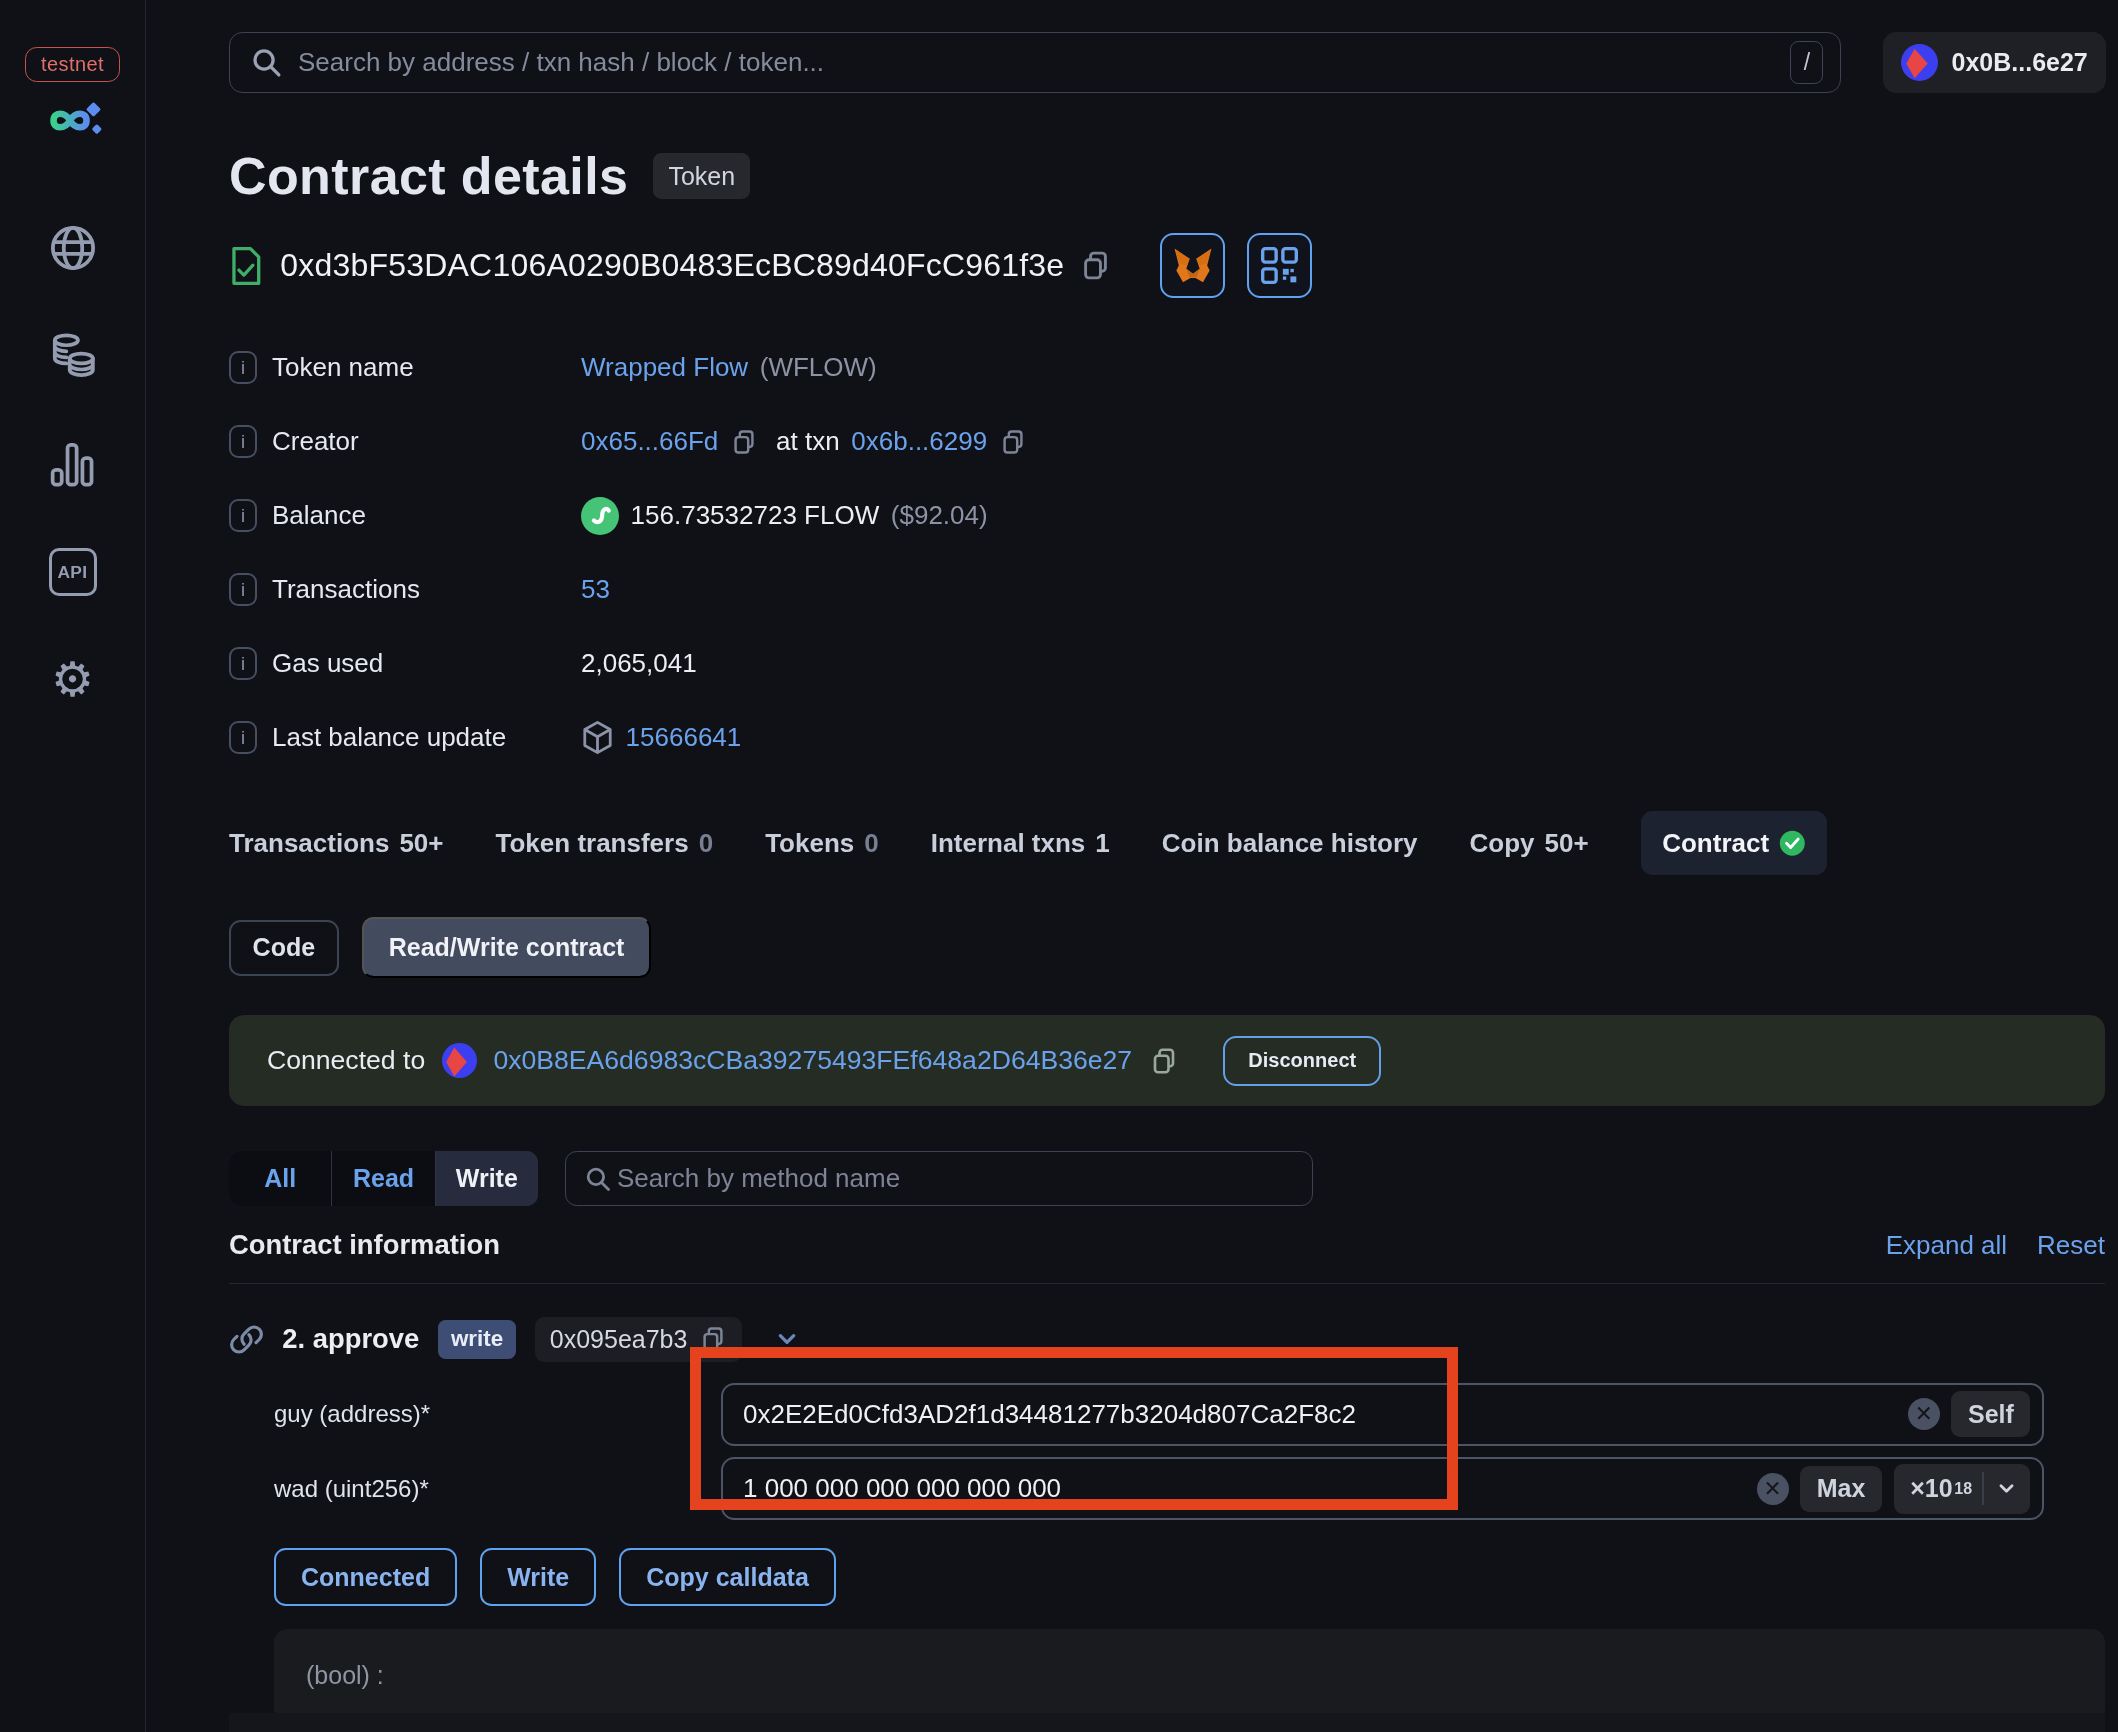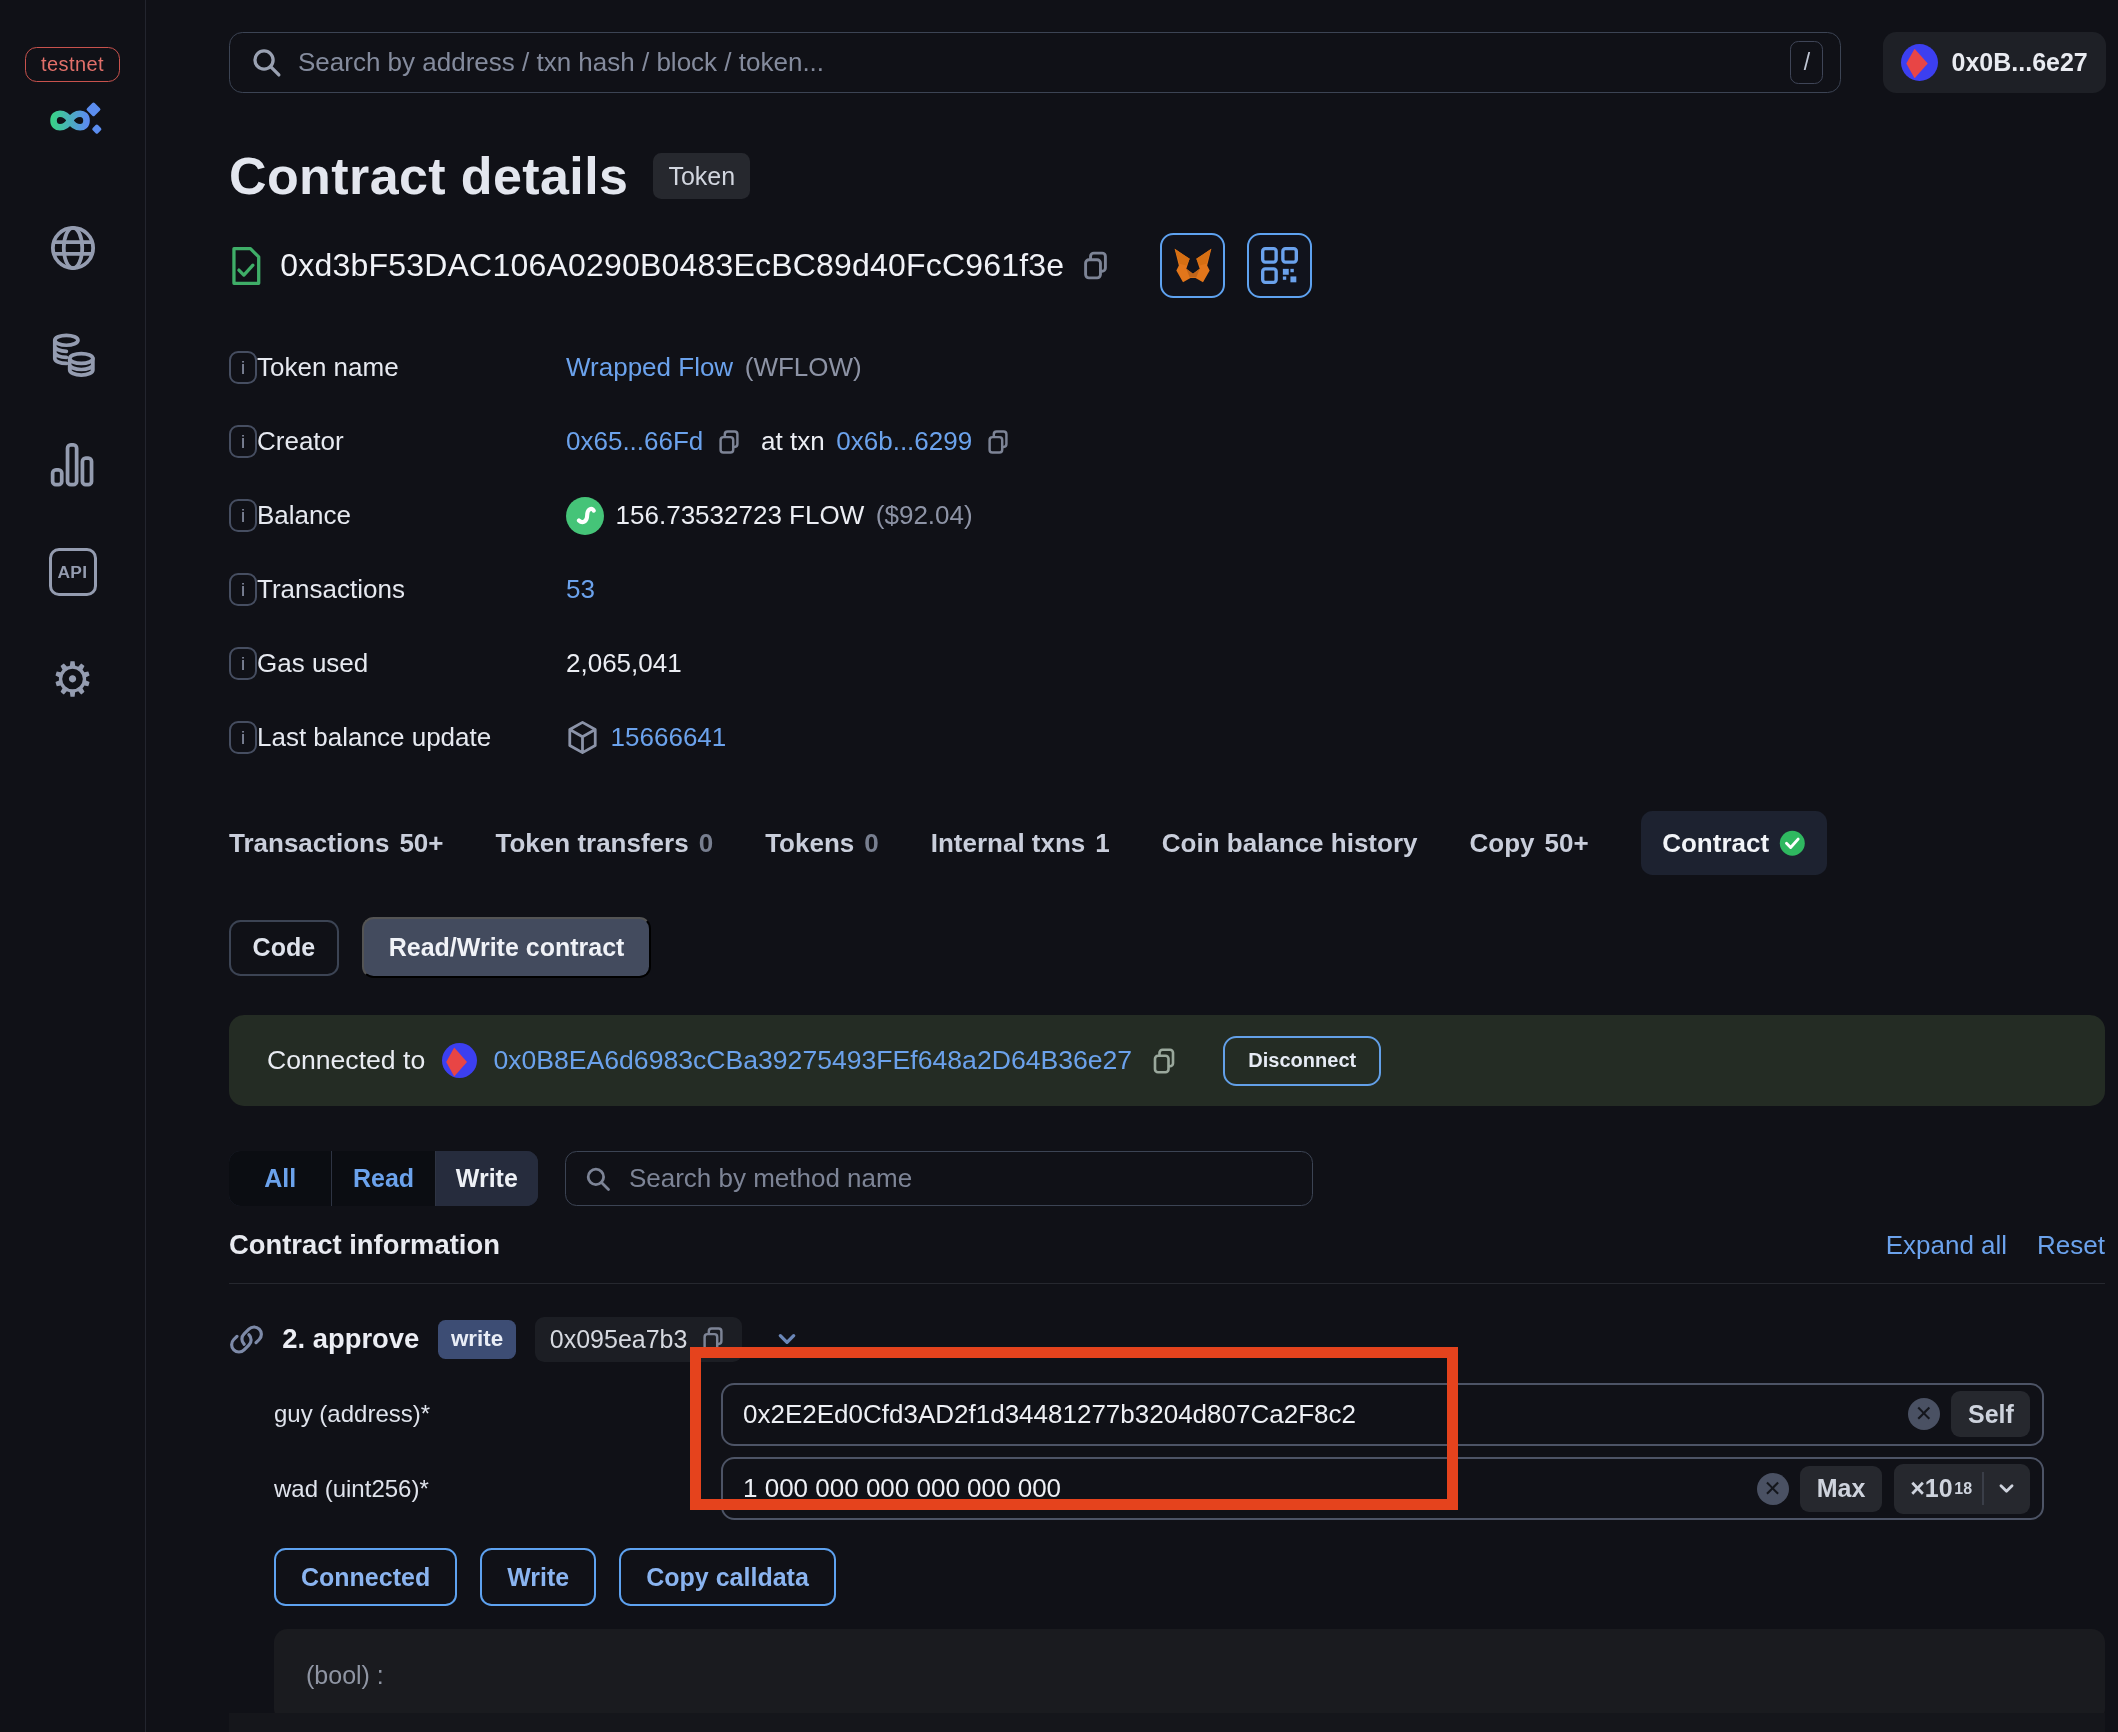--- a/index.html
+++ b/index.html
@@ -67,21 +67,21 @@
   .addr-actions { display:flex; gap:21.6px; margin-left:48px; }
 
   
   .info-table { margin-top:60px; display:flex; flex-direction:column; gap:37px; }
   .info-row { display:flex; align-items:center; height:37px; }
   .i-badge {
     width:28px; height:33px; border:2.5px solid #464e61; border-radius:9.1px;
     color:#8b93a8; font-size:18.3px; display:flex; align-items:center; justify-content:center;
     flex:0 0 28px; cursor:pointer;
   }
-  .info-label { width:309px; margin-left:0; font-size:26px; color:#e6e9f0; }
+  .info-label { width:309px; margin-left:15px; font-size:26px; color:#e6e9f0; }
   .info-value { display:flex; align-items:center; gap:11.6px; font-size:26px; }
   .link { color:#6ba2ec; cursor:pointer; text-decoration:none; }
   .muted { color:#8d93a5; }
   .copy-ic { cursor:pointer; }
   .flow-chip { width:38px; height:38px; border-radius:50%; background:#45c478; display:flex; align-items:center; justify-content:center; }
 
   
   .tabs { margin-top:55px; display:flex; align-items:center; gap:52px; }
   .tab { font-size:26px; font-weight:600; color:#c9cedb; cursor:pointer; display:flex; gap:10px; align-items:center; }
   .tab .cnt-muted { color:#787f90; font-weight:600; }
@@ -119,21 +119,21 @@
     display:flex; align-items:stretch;
   }
   .seg .opt {
     flex:1; display:flex; align-items:center; justify-content:center; font-size:25px; font-weight:600;
     cursor:pointer; color:#6ba2ec; background:#0b0d12;
   }
   .seg .opt + .opt { border-left:1.7px solid #2e3443; }
   .seg .opt.active { background:#262c3d; color:#eef1f6; }
   .method-search {
     margin-left:26.6px; width:748px; height:55px; border:1.7px solid #3c4454; border-radius:11.6px;
-    display:flex; align-items:center; padding:0 18.3px; gap:17px;
+    display:flex; align-items:center; padding:0 18.3px; gap:5px;
   }
   .method-search .ph { color:#7d8496; font-size:26px; }
 
   
   .cinfo-head { margin-top:23px; display:flex; align-items:center; }
   .cinfo-title { font-size:27.4px; font-weight:600; color:#e8eaf0; }
   .cinfo-links { margin-left:auto; display:flex; gap:30px; font-size:26px;align-items:center; }
   .divider { margin-top:21.6px; height:1.7px; background:#26282f; }
 
   .methodrow { margin-top:30px; height:50px; display:flex; align-items:center; gap:18.3px; }

